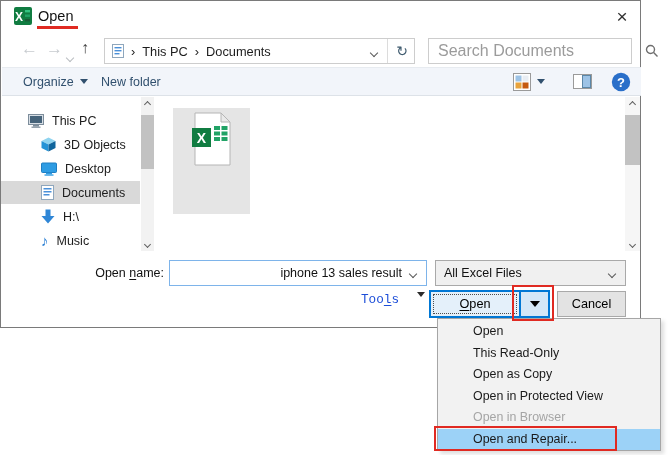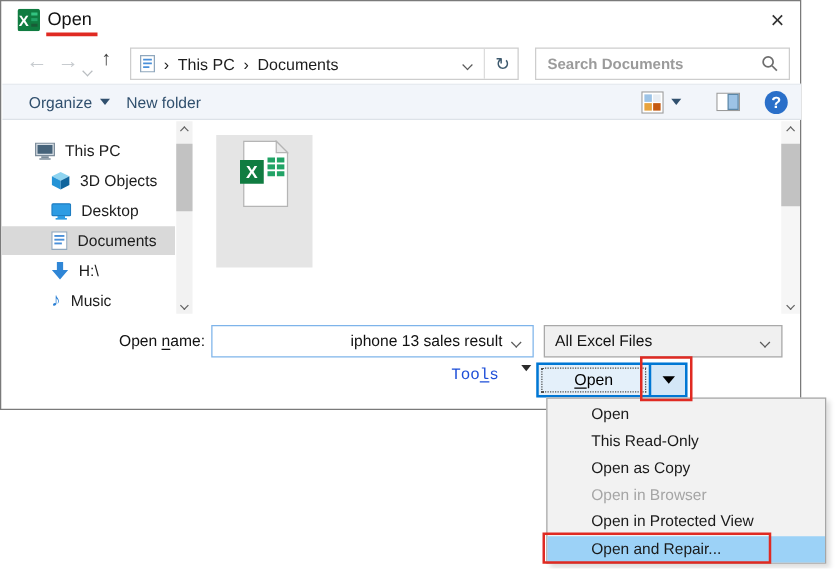--- a/index.html
+++ b/index.html
@@ -33,22 +33,22 @@
   .address-box { left:103px; top:37px; width:311px; height:26px; border:1px solid #cdcdcd;
                  background:#fff; display:flex; align-items:center; padding-left:7px; }
   .crumb-sep { margin:0 7px; }
   .crumb { font-size:12.8px; color:#1d1d1d; }
   .addr-right { margin-left:auto; display:flex; align-items:center; height:100%; }
   .addr-divider { width:1px; height:24px; background:#dcdcdc; margin:0 2px 0 10px; }
   .g-refresh { width:24px; text-align:center; color:#3e5a6e; font-size:14px; }
 
   .search-box { left:427px; top:37px; width:204px; height:26px; border:1px solid #cdcdcd;
                 background:#fff; display:flex; align-items:center; }
-  .search-box input { flex:1; border:none; outline:none; font-family:inherit; font-size:12px;
-                      padding-left:9px; color:#1d4ed8; background:transparent;font-weight:bold; }
+  .search-box input { flex:1; border:none; outline:none; font-family:inherit; font-size:16px;
+                      padding-left:9px; color:#1d4ed8; background:transparent; }
   .search-box input::placeholder { color:#9b9b9b; }
   .search-mag { margin-right:8px; display:flex; }
 
   
   .toolbar { left:1px; top:66px; width:639px; height:29px; background:#f2f5fa;
              border-top:1px solid #e7ebf0; border-bottom:1px solid #dde2e8; }
   .tb-item { position:absolute; top:0; height:27px; display:flex; align-items:center; gap:6px;
              color:#31506e; font-size:12.5px;justify-content:flex-end; }
   .tri { width:0; height:0; border-left:4px solid transparent; border-right:4px solid transparent;
          border-top:5px solid #31506e; display:inline-block; }
@@ -289,27 +289,30 @@
       <span class="tri dark"></span>
     </div>
     <div class="abs open-split">
       <div class="open-main">
         <span><span></span><span class="mn">O</span><span>pen</span></span>
       </div>
       <div class="open-arrow">
         <span class="tri"></span>
       </div>
     </div>
+    <div class="abs cancel-btn">
+        <span>Cancel</span>
+      </div>
   </div>
 
   <div class="abs menu">
     <div class="menu-item">Open</div>
     <div class="menu-item">This Read-Only</div>
     <div class="menu-item">Open as Copy</div>
+    <div class="menu-item">Open in Protected View</div>
     <div class="menu-item disabled">Open in Browser</div>
-    <div class="menu-item">Open in Protected View</div>
     <div class="menu-item highlighted">Open and Repair...</div>
   </div>
 
   <div class="abs red arrow-red-box"></div>
   <div class="abs red menu-red-box"></div>
 
 </div>
 
 </body></html>

